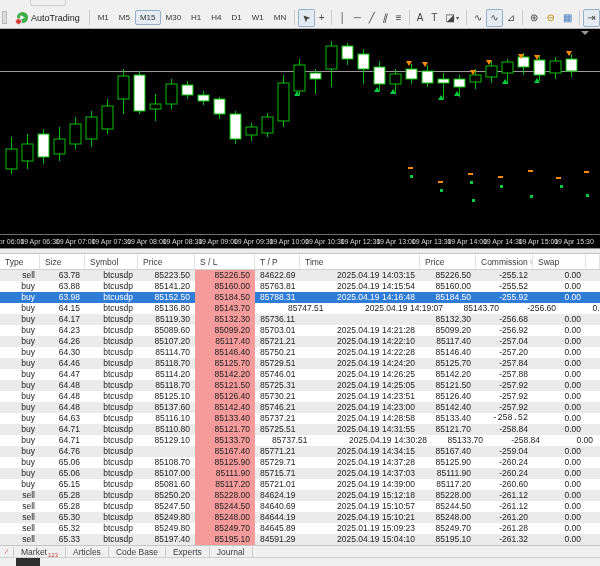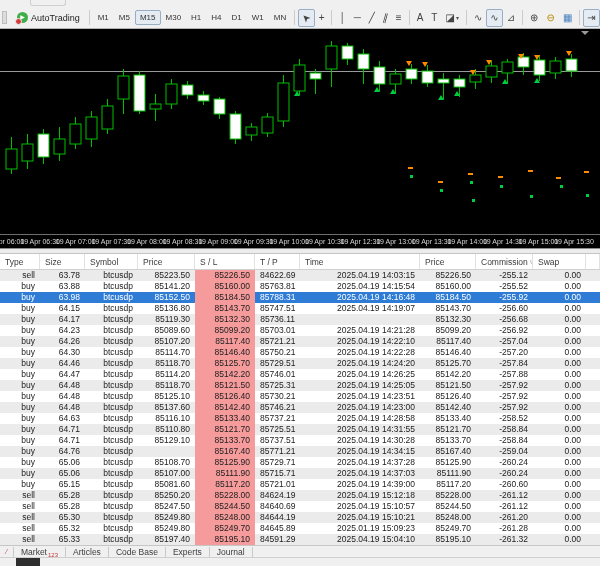--- a/index.html
+++ b/index.html
@@ -342,21 +342,21 @@
         <div class="td" style="width: 57px; flex: 0 0 57px;">-255.92</div>
         <div class="td" style="width: 53px; flex: 0 0 53px;">0.00</div>
         <div class="td" style="width: 14px; flex: 0 0 14px;"></div>
       </div>
       <div class="tr">
         <div class="td" style="width: 40px; flex: 0 0 40px;">buy</div>
         <div class="td" style="width: 45px; flex: 0 0 45px;">64.15</div>
         <div class="td" style="width: 53px; flex: 0 0 53px;">btcusdp</div>
         <div class="td" style="width: 57px; flex: 0 0 57px;">85136.80</div>
         <div class="td pink" style="width: 60px; flex: 0 0 60px;">85143.70</div>
-        <div class="td" style="width: 45px; flex: 0 0 45px;">85747.51</div>
+        <div class="td" style="width: 45px; flex: 0 0 45px; margin-left: 28px;">85747.51</div>
         <div class="td" style="width: 120px; flex: 0 0 120px;">2025.04.19 14:19:07</div>
         <div class="td" style="width: 56px; flex: 0 0 56px;">85143.70</div>
         <div class="td" style="width: 57px; flex: 0 0 57px;">-256.60</div>
         <div class="td" style="width: 53px; flex: 0 0 53px;">0.00</div>
         <div class="td" style="width: 14px; flex: 0 0 14px;"></div>
       </div>
       <div class="tr alt">
         <div class="td" style="width: 40px; flex: 0 0 40px;">buy</div>
         <div class="td" style="width: 45px; flex: 0 0 45px;">64.17</div>
         <div class="td" style="width: 53px; flex: 0 0 53px;">btcusdp</div>
@@ -475,21 +475,21 @@
       </div>
       <div class="tr">
         <div class="td" style="width: 40px; flex: 0 0 40px;">buy</div>
         <div class="td" style="width: 45px; flex: 0 0 45px;">64.63</div>
         <div class="td" style="width: 53px; flex: 0 0 53px;">btcusdp</div>
         <div class="td" style="width: 57px; flex: 0 0 57px;">85116.10</div>
         <div class="td pink" style="width: 60px; flex: 0 0 60px;">85133.40</div>
         <div class="td" style="width: 45px; flex: 0 0 45px;">85737.21</div>
         <div class="td" style="width: 120px; flex: 0 0 120px;">2025.04.19 14:28:58</div>
         <div class="td" style="width: 56px; flex: 0 0 56px;">85133.40</div>
-        <div class="td" style="width: 57px; flex: 0 0 57px;">-258.52</div>
+        <div class="td" style="width: 57px; flex: 0 0 57px; font-family: Liberation Mono, monospace;">-258.52</div>
         <div class="td" style="width: 53px; flex: 0 0 53px;">0.00</div>
         <div class="td" style="width: 14px; flex: 0 0 14px;"></div>
       </div>
       <div class="tr alt">
         <div class="td" style="width: 40px; flex: 0 0 40px;">buy</div>
         <div class="td" style="width: 45px; flex: 0 0 45px;">64.71</div>
         <div class="td" style="width: 53px; flex: 0 0 53px;">btcusdp</div>
         <div class="td" style="width: 57px; flex: 0 0 57px;">85110.80</div>
         <div class="td pink" style="width: 60px; flex: 0 0 60px;">85121.70</div>
         <div class="td" style="width: 45px; flex: 0 0 45px;">85725.51</div>
@@ -498,21 +498,21 @@
         <div class="td" style="width: 57px; flex: 0 0 57px;">-258.84</div>
         <div class="td" style="width: 53px; flex: 0 0 53px;">0.00</div>
         <div class="td" style="width: 14px; flex: 0 0 14px;"></div>
       </div>
       <div class="tr">
         <div class="td" style="width: 40px; flex: 0 0 40px;">buy</div>
         <div class="td" style="width: 45px; flex: 0 0 45px;">64.71</div>
         <div class="td" style="width: 53px; flex: 0 0 53px;">btcusdp</div>
         <div class="td" style="width: 57px; flex: 0 0 57px;">85129.10</div>
         <div class="td pink" style="width: 60px; flex: 0 0 60px;">85133.70</div>
-        <div class="td" style="width: 45px; flex: 0 0 45px;">85737.51</div>
+        <div class="td" style="width: 45px; flex: 0 0 45px; margin-left: 12px;">85737.51</div>
         <div class="td" style="width: 120px; flex: 0 0 120px;">2025.04.19 14:30:28</div>
         <div class="td" style="width: 56px; flex: 0 0 56px;">85133.70</div>
         <div class="td" style="width: 57px; flex: 0 0 57px;">-258.84</div>
         <div class="td" style="width: 53px; flex: 0 0 53px;">0.00</div>
         <div class="td" style="width: 14px; flex: 0 0 14px;"></div>
       </div>
       <div class="tr alt">
         <div class="td" style="width: 40px; flex: 0 0 40px;">buy</div>
         <div class="td" style="width: 45px; flex: 0 0 45px;">64.76</div>
         <div class="td" style="width: 53px; flex: 0 0 53px;">btcusdp</div>

